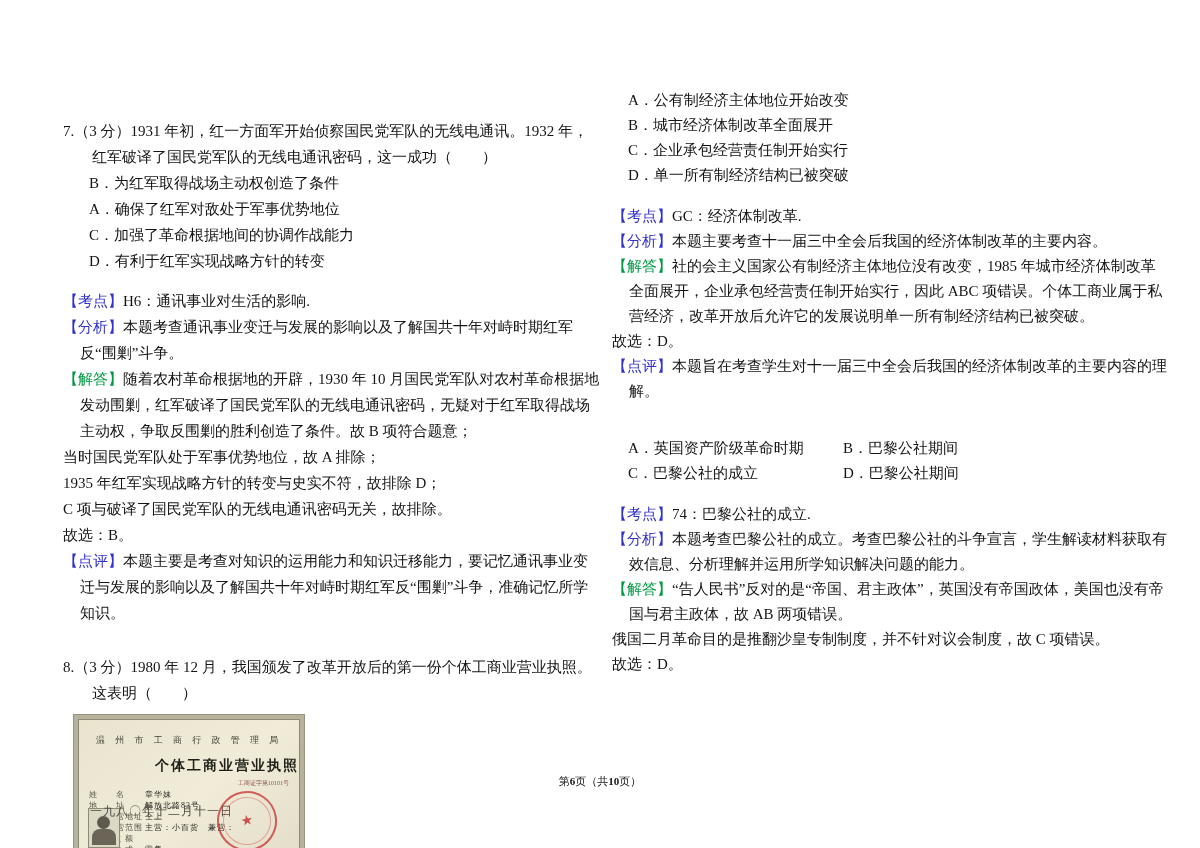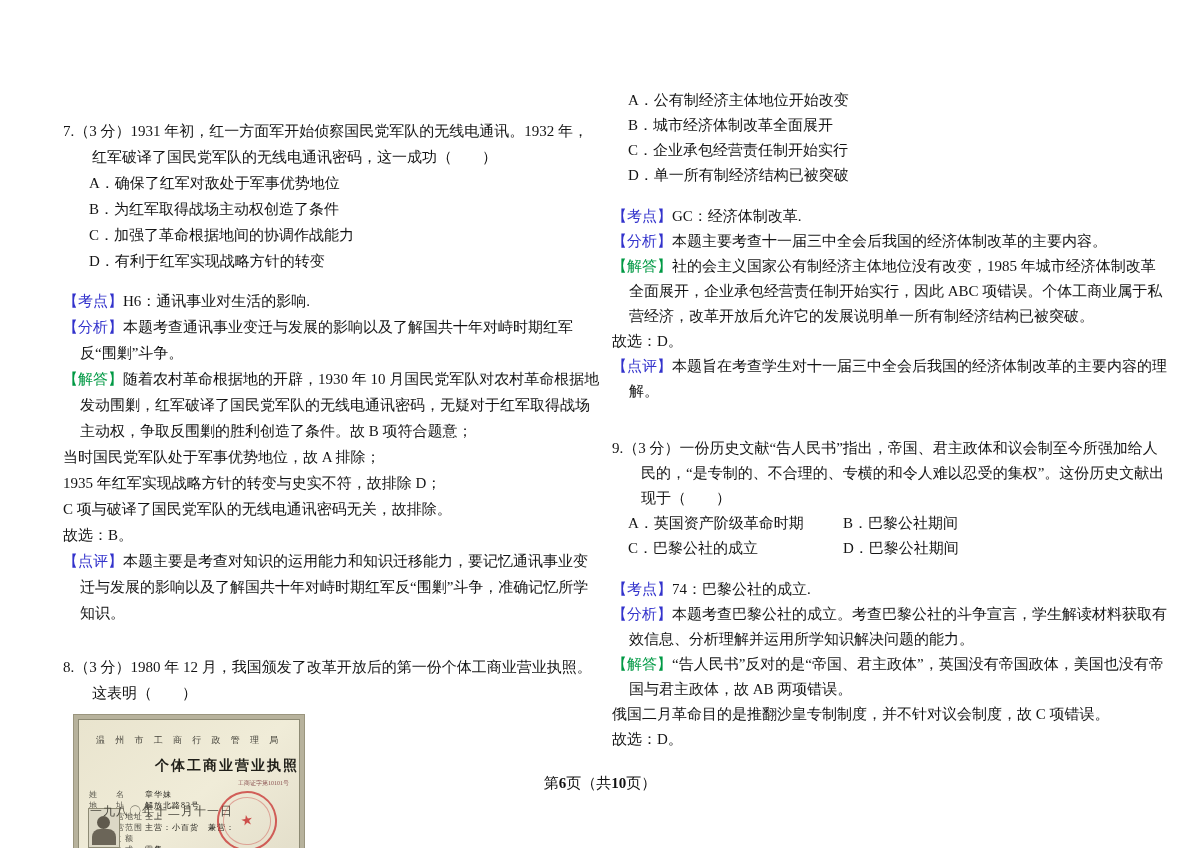--- a/index.html
+++ b/index.html
@@ -37,32 +37,32 @@
            background:#dcd8c6;border:1px solid #8d8a74;overflow:hidden;}
   .lic-photo .head{position:absolute;left:8px;top:7px;width:13px;height:13px;border-radius:50%;background:#5f594d;}
   .lic-photo .body{position:absolute;left:3px;top:20px;width:24px;height:16px;border-radius:8px 8px 0 0;background:#6b655а;background:#6b6558;}
   .lic-date{position:absolute;right:66px;bottom:32px;font-size:12px;color:#4a483e;letter-spacing:1px;}
   .lic-seal{position:absolute;right:22px;bottom:5px;width:56px;height:56px;border-radius:50%;
            border:2px solid rgba(198,40,40,.72);transform:rotate(-10deg);
            display:flex;align-items:center;justify-content:center;}
   .lic-seal .star{color:rgba(198,40,40,.8);font-size:14px;}
   .lic-seal .ring{position:absolute;inset:4px;border-radius:50%;border:1px solid rgba(198,40,40,.35);}
   
-  .footer{position:absolute;left:0;right:0;top:774px;text-align:center;font-size:15px;color:#111;}
+  .footer{position:absolute;left:0;right:0;top:774px;text-align:center;font-size:11px;color:#111;}
   .footer b{font-family:"Liberation Serif",serif;}
 </style>
 </head>
 <body>
 
 <div class="page">
 
   <div class="col col-left">
     <p class="stem">7.（3 分）1931 年初，红一方面军开始侦察国民党军队的无线电通讯。1932 年，红军破译了国民党军队的无线电通讯密码，这一成功（　　）</p>
+    <p class="opt">B．为红军取得战场主动权创造了条件</p>
     <p class="opt">A．确保了红军对敌处于军事优势地位</p>
-    <p class="opt">B．为红军取得战场主动权创造了条件</p>
     <p class="opt">C．加强了革命根据地间的协调作战能力</p>
     <p class="opt">D．有利于红军实现战略方针的转变</p>
     <div class="gap-l"></div>
     <p class="ans"><span class="lbl-blue">【考点】</span><span>H6：通讯事业对生活的影响.</span></p>
     <p class="ans"><span class="lbl-blue">【分析】</span><span>本题考查通讯事业变迁与发展的影响以及了解国共十年对峙时期红军反“围剿”斗争。</span></p>
     <p class="ans"><span class="lbl-green">【解答】</span><span>随着农村革命根据地的开辟，1930 年 10 月国民党军队对农村革命根据地发动围剿，红军破译了国民党军队的无线电通讯密码，无疑对于红军取得战场主动权，争取反围剿的胜利创造了条件。故 B 项符合题意；</span></p>
     <p class="flush">当时国民党军队处于军事优势地位，故 A 排除；</p>
     <p class="flush">1935 年红军实现战略方针的转变与史实不符，故排除 D；</p>
     <p class="flush">C 项与破译了国民党军队的无线电通讯密码无关，故排除。</p>
     <p class="flush">故选：B。</p>
@@ -104,21 +104,20 @@
     <p class="opt">C．企业承包经营责任制开始实行</p>
     <p class="opt">D．单一所有制经济结构已被突破</p>
     <div class="gap-r"></div>
     <p class="ans"><span class="lbl-blue">【考点】</span><span>GC：经济体制改革.</span></p>
     <p class="ans"><span class="lbl-blue">【分析】</span><span>本题主要考查十一届三中全会后我国的经济体制改革的主要内容。</span></p>
     <p class="ans"><span class="lbl-green">【解答】</span><span>社的会主义国家公有制经济主体地位没有改变，1985 年城市经济体制改革全面展开，企业承包经营责任制开始实行，因此 ABC 项错误。个体工商业属于私营经济，改革开放后允许它的发展说明单一所有制经济结构已被突破。</span></p>
     <p class="flush">故选：D。</p>
     <p class="ans"><span class="lbl-blue">【点评】</span><span>本题旨在考查学生对十一届三中全会后我国的经济体制改革的主要内容的理解。</span></p>
     <div class="gap-r"></div>
     <div class="gap-r"></div>
-    <p class="stem">9.（3 分）一份历史文献“告人民书”指出，帝国、君主政体和议会制至今所强加给人民的，“是专制的、不合理的、专横的和令人难以忍受的集权”。这份历史文献出现于（　　）</p>
     <div class="optgrid">
       <p class="o1">A．英国资产阶级革命时期</p>
       <p>B．巴黎公社期间</p>
     </div>
     <div class="optgrid">
       <p class="o1">C．巴黎公社的成立</p>
       <p>D．巴黎公社期间</p>
     </div>
     <div class="gap-r"></div>
     <p class="ans"><span class="lbl-blue">【考点】</span><span>74：巴黎公社的成立.</span></p>

